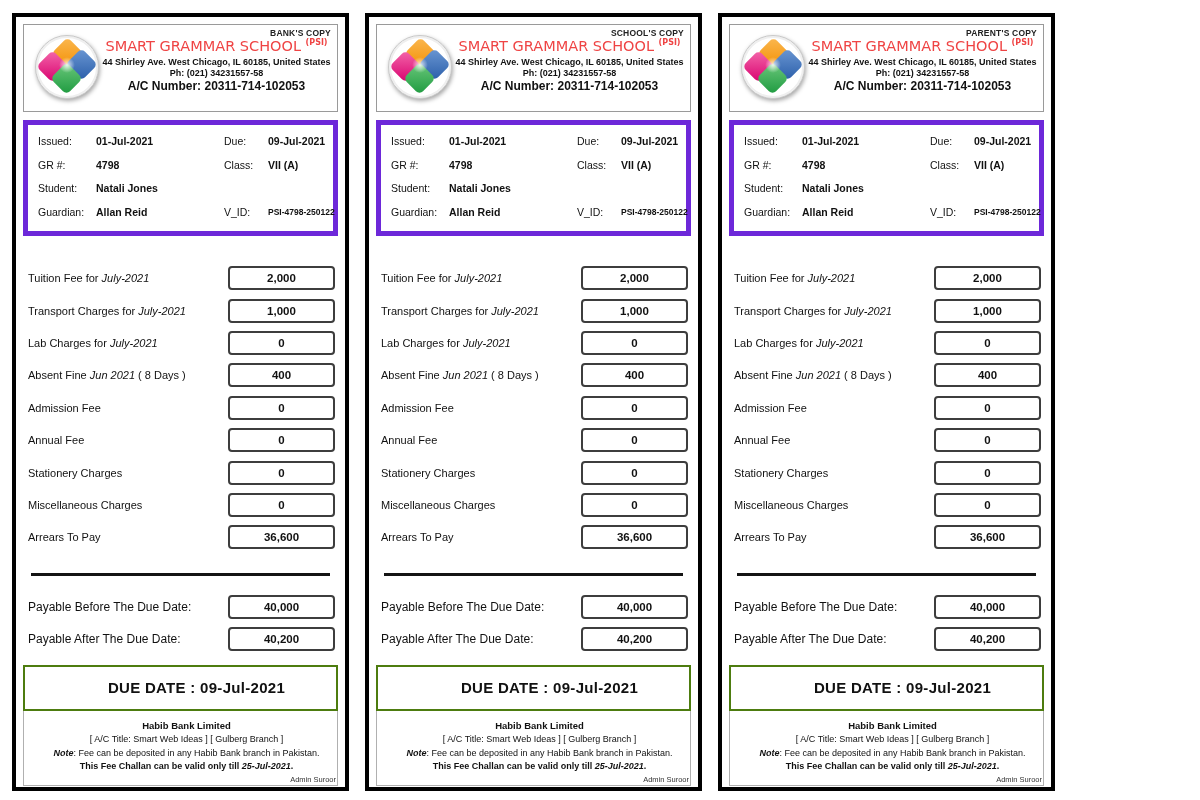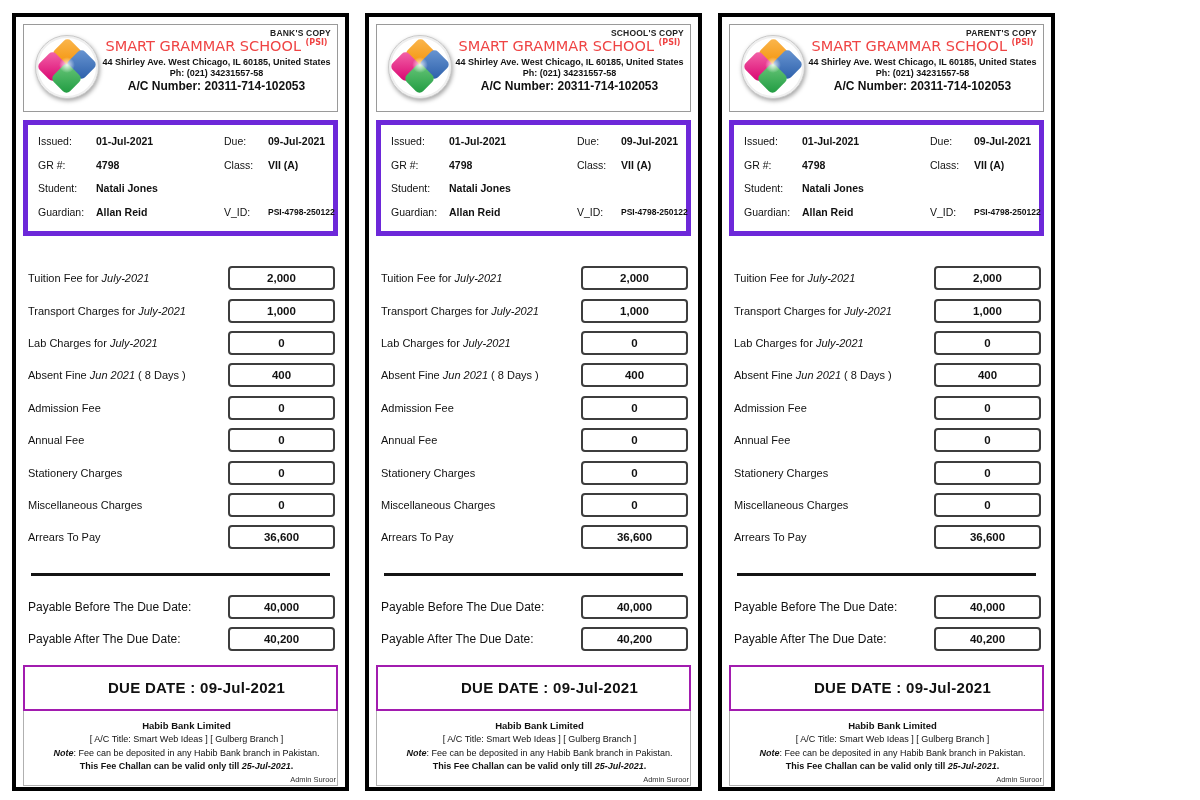--- a/index.html
+++ b/index.html
@@ -130,21 +130,21 @@
     display: flex;
     align-items: center;
     justify-content: space-between;
     height: 32px;
   }
   .total-label { font-size: 12px; white-space: nowrap; }
 
   
   .due-box {
     margin-top: 10px;
-    border: 2px solid #a21caf;
+    border: 2px solid #4d7c0f;
     height: 46px;
     display: flex;
     align-items: center;
     justify-content: center;
     font-weight: bold;
     font-size: 15px;
     letter-spacing: .3px;
     padding-left: 32px;
   }
   .footer-box {

